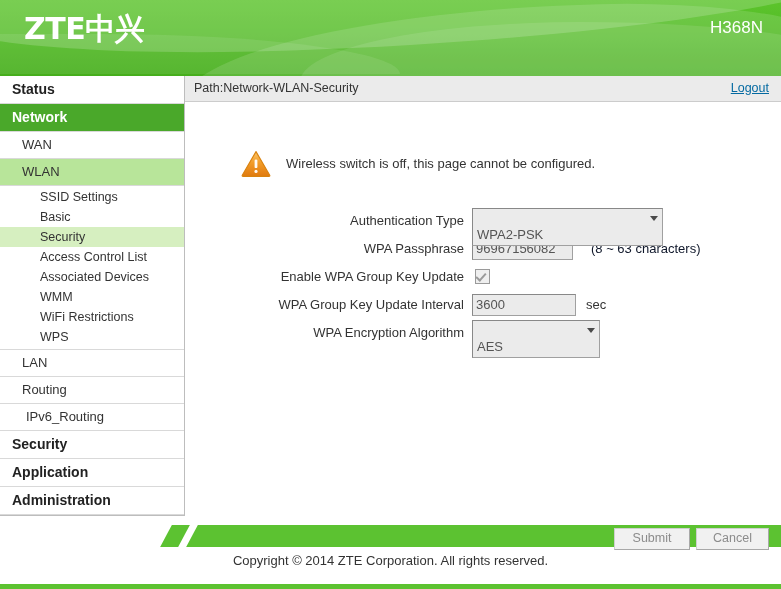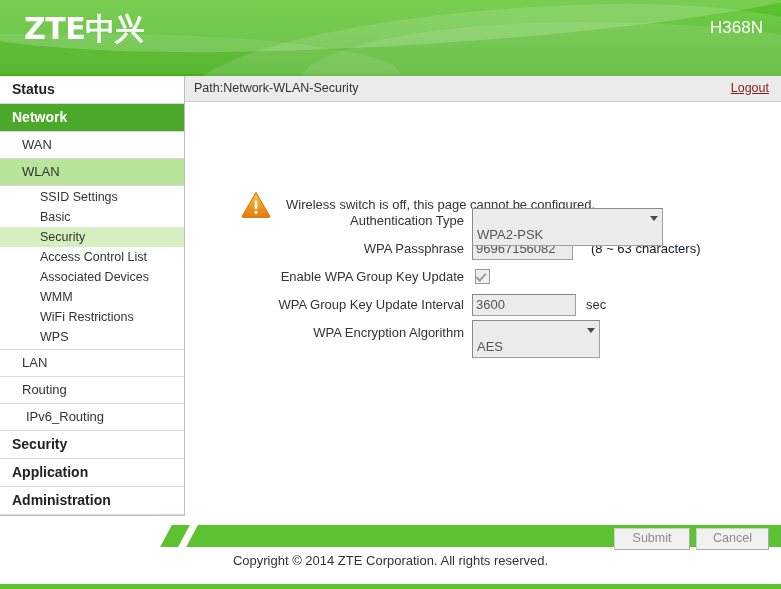--- a/index.html
+++ b/index.html
@@ -170,41 +170,40 @@
   }
   .pathbar .path-text {
     position: absolute;
     left: 9px;
     top: 0;
   }
   .pathbar .logout {
     position: absolute;
     right: 12px;
     top: 0;
-    color: #7f1d1d;
+    color: #0369a1;
     text-decoration: underline;
     cursor: pointer;
     font-size: 12.5px;
     text-align: center;
   }
 
   .content {
     position: relative;
     height: 427px;
     background: #ffffff;
   }
 
   
   .warn-row {
     position: absolute;
     left: 56px;
     top: 48px;
     display: flex;
     align-items: center;
-    margin-top: 41px;
   }
   .warn-icon {
     width: 30px;
     height: 27px;
     position: relative;
     flex: none;
   }
   .warn-msg {
     margin-left: 15px;
     font-size: 13px;

